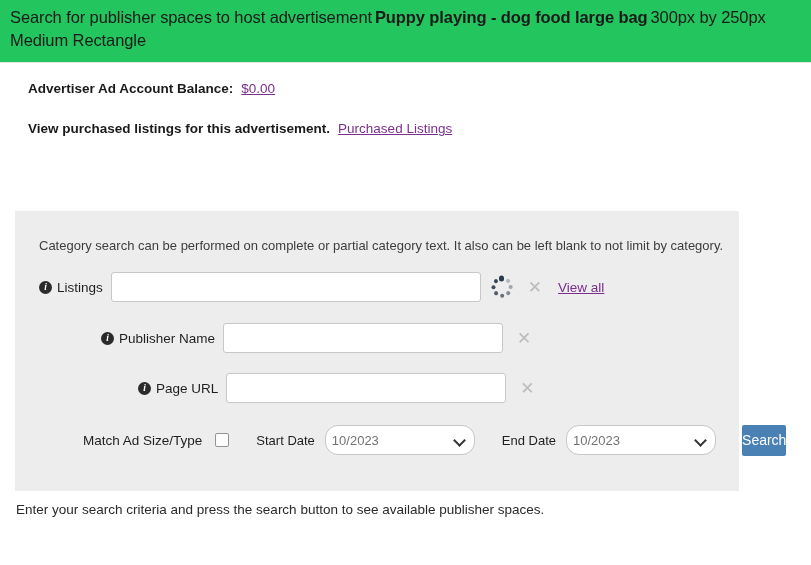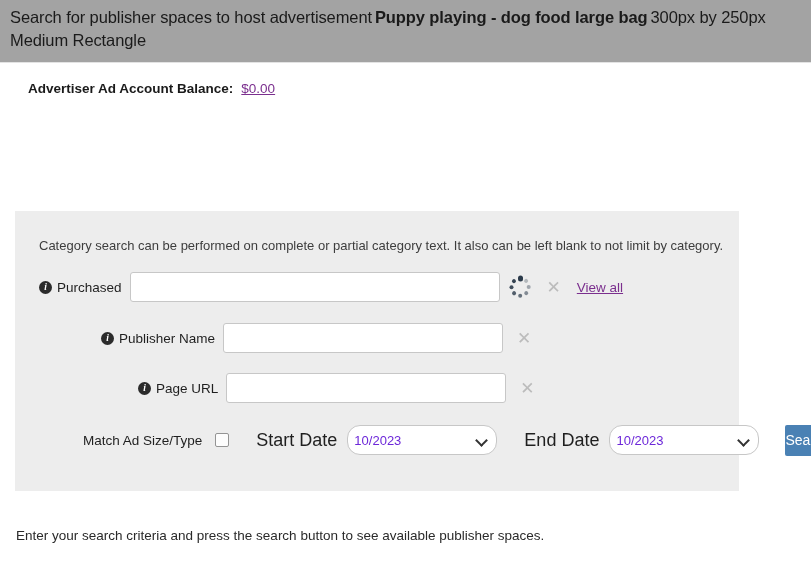--- a/index.html
+++ b/index.html
@@ -11,21 +11,21 @@
     height: 565px;
     background: #ffffff;
     font-family: "Liberation Sans", sans-serif;
     color: #222222;
     overflow: hidden;
     position: relative;
   }
 
   
   .header-band {
-    background: #a3a3a3;
+    background: #22c55e;
     border-bottom: 1px solid #e3e3e3;
     padding: 6px 10px 10px 10px;
     box-sizing: border-box;
     min-height: 59px;
   }
   .header-title {
     font-size: 16.5px;
     line-height: 23px;
     color: #1a1a1a;
     font-weight: normal;
@@ -178,36 +178,36 @@
     height: 14px;
     box-sizing: border-box;
     border: 1px solid #949494;
     border-radius: 2px;
     background: #fdfdfd;
     margin-left: 13px;
     cursor: pointer;
     flex: 0 0 auto;
   }
   .date-lbl {
-    font-size: 18px;
+    font-size: 13px;
     color: #1f1f1f;
     margin-left: 27px;
     white-space: nowrap;
   }
   .date-select {
     width: 150px;
     height: 30px;
     box-sizing: border-box;
     margin-left: 10px;
     border: 1px solid #c7c7c7;
     border-radius: 13px;
     background: #ffffff;
     font-size: 13px;
     font-family: "Liberation Sans", sans-serif;
-    color: #6d28d9;
+    color: #737373;
     padding: 0 6px;
     outline: none;
     appearance: none;
     -webkit-appearance: none;
     cursor: pointer;
   }
   .select-wrap {
     position: relative;
     display: inline-flex;
     align-items: center;
@@ -244,54 +244,57 @@
     cursor: pointer;
     line-height: 31px;
     text-align: center;
     padding: 0;
   }
 
   
   .footer-note {
     position: absolute;
     left: 16px;
-    top: 528px;
+    top: 502px;
     font-size: 13.5px;
     color: #2a2a2a;
   }
 </style>
 </head>
 <body>
 
 <div class="header-band">
   <div class="header-title">
     <span>Search for publisher spaces to host advertisement</span><span class="ad-name">Puppy playing - dog food large bag</span><span class="ad-size">300px by 250px Medium Rectangle</span>
   </div>
 </div>
 
 <div class="info-block">
 
   <div class="info-line">
     <span>Advertiser Ad Account Balance:</span><a class="link">$0.00</a>
   </div>
 
 
+  <div class="info-line">
+    <span>View purchased listings for this advertisement.</span><a class="link">Purchased Listings</a>
+  </div>
 
 </div>
 
 <div class="search-panel">
 
   <div class="panel-note">Category search can be performed on complete or partial category text. It also can be left blank to not limit by category.</div>
 
   <div class="form-rows">
 
     <div class="form-row row-category" style="padding-left:24px;">
       <span class="lbl">
         <span class="info-icon">i</span>
-        <span>Purchased</span>
+        <span>Listings</span>
       </span>
       <input class="txt-input" id="category-input" type="text" placeholder="" style="">
       <span class="spinner">
         <i style="transform:rotate(0deg)   translate(0,-8.5px); opacity:1.00; width:5.4px; height:5.4px; margin:-2.7px 0 0 -2.7px;"></i>
         <i style="transform:rotate(45deg)  translate(0,-8.5px); opacity:0.30;"></i>
         <i style="transform:rotate(90deg)  translate(0,-8.5px); opacity:0.40;"></i>
         <i style="transform:rotate(135deg) translate(0,-8.5px); opacity:0.55;"></i>
         <i style="transform:rotate(180deg) translate(0,-8.5px); opacity:0.70;"></i>
         <i style="transform:rotate(225deg) translate(0,-8.5px); opacity:0.80;"></i>
         <i style="transform:rotate(270deg) translate(0,-8.5px); opacity:0.90;"></i>

